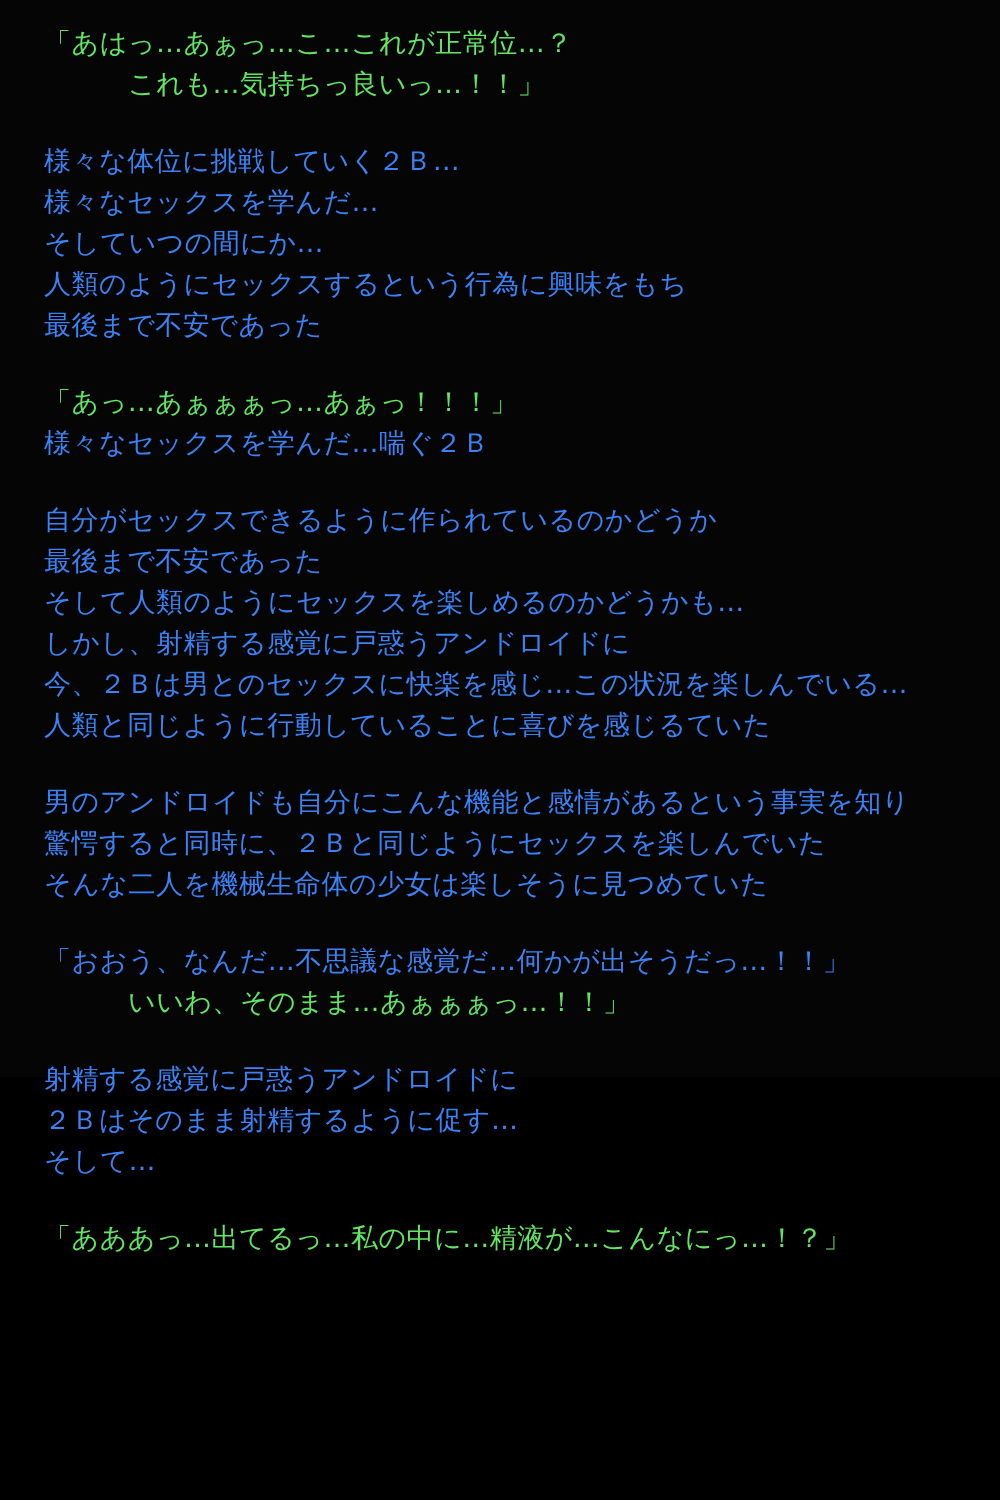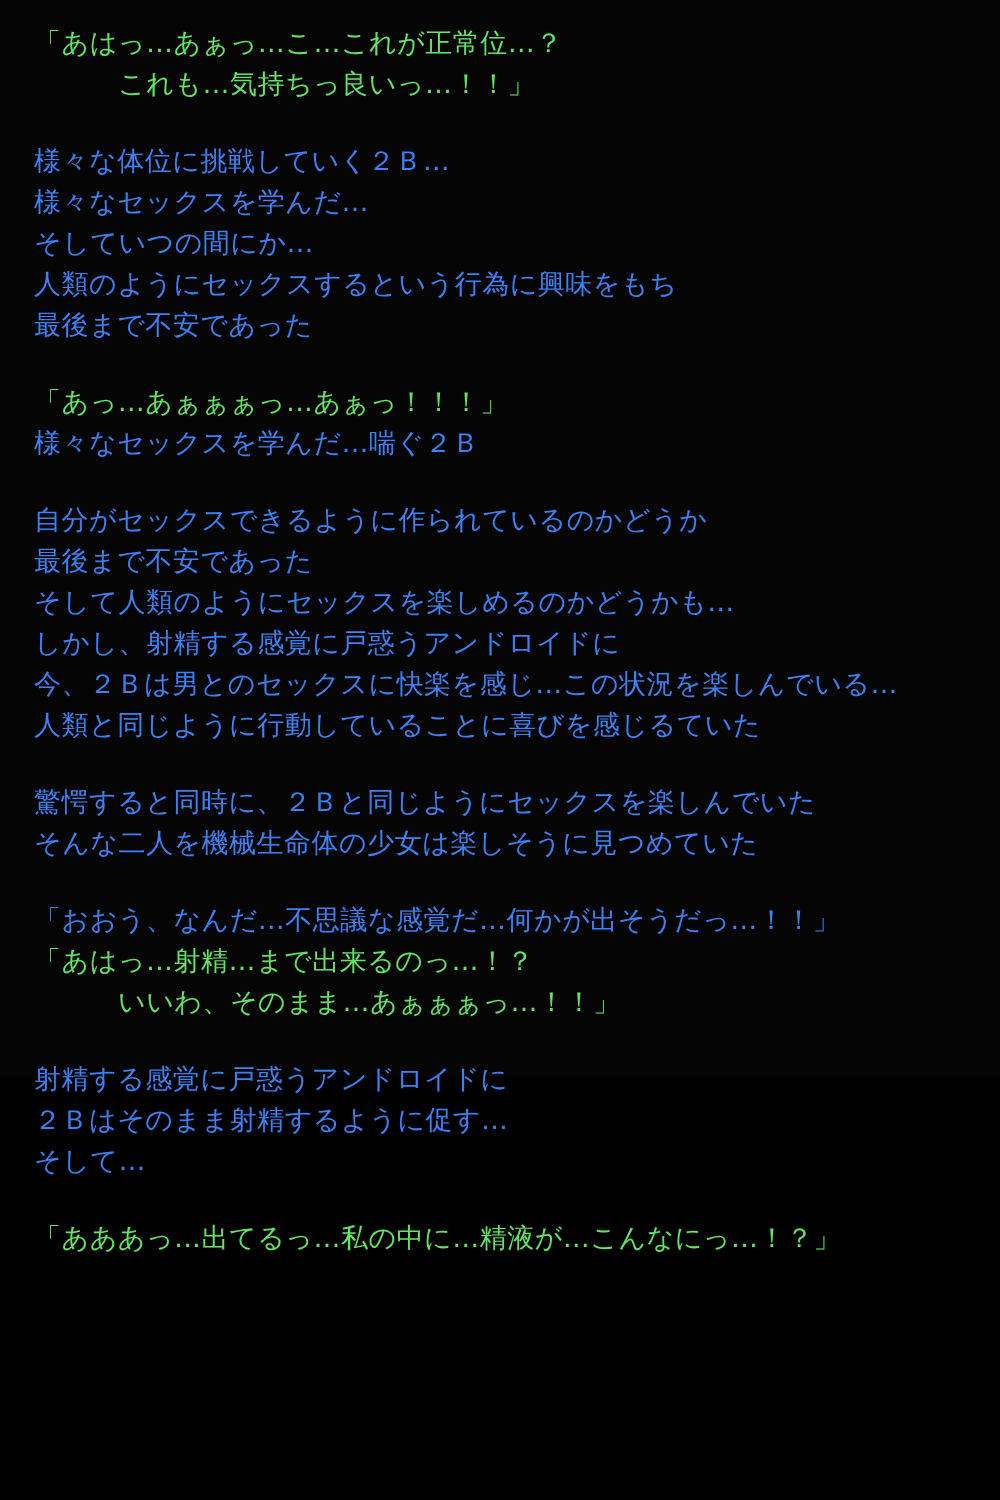--- a/index.html
+++ b/index.html
@@ -12,21 +12,21 @@
     height: 1500px;
     overflow: hidden;
     font-family: "Liberation Sans", sans-serif;
   }
   #page {
     position: relative;
     width: 1000px;
     height: 1077px;
     background: #050505;
     box-sizing: border-box;
-    padding: 22px 40px 0 34px;
+    padding: 22px 40px 0 44px;
   }
   .block {
     margin: 0;
   }
   .line {
     font-size: 27px;
     line-height: 41px;
     white-space: pre;
     letter-spacing: 0.5px;
     font-family: "DejaVu Sans", sans-serif;
@@ -74,29 +74,29 @@
     <div class="line white">最後まで不安であった</div>
     <div class="line white">そして人類のようにセックスを楽しめるのかどうかも…</div>
     <div class="line white">しかし、射精する感覚に戸惑うアンドロイドに</div>
     <div class="line white">今、２Ｂは男とのセックスに快楽を感じ…この状況を楽しんでいる…</div>
     <div class="line white">人類と同じように行動していることに喜びを感じるていた</div>
   </div>
 
   <div class="gap-lg"></div>
 
   <div class="block">
+    <div class="line white">男のアンドロイドも自分にこんな機能と感情があるという事実を知り</div>
     <div class="line white">驚愕すると同時に、２Ｂと同じようにセックスを楽しんでいた</div>
     <div class="line white">そんな二人を機械生命体の少女は楽しそうに見つめていた</div>
   </div>
 
   <div class="gap-lg"></div>
 
   <div class="block">
     <div class="line white">「おおう、なんだ…不思議な感覚だ…何かが出そうだっ…！！」</div>
-    <div class="line green">「あはっ…射精…まで出来るのっ…！？</div>
     <div class="line green indent-1">いいわ、そのまま…あぁぁぁっ…！！」</div>
   </div>
 
   <div class="gap-lg"></div>
 
   <div class="block">
     <div class="line white">射精する感覚に戸惑うアンドロイドに</div>
     <div class="line white">２Ｂはそのまま射精するように促す…</div>
     <div class="line white">そして…</div>
   </div>

